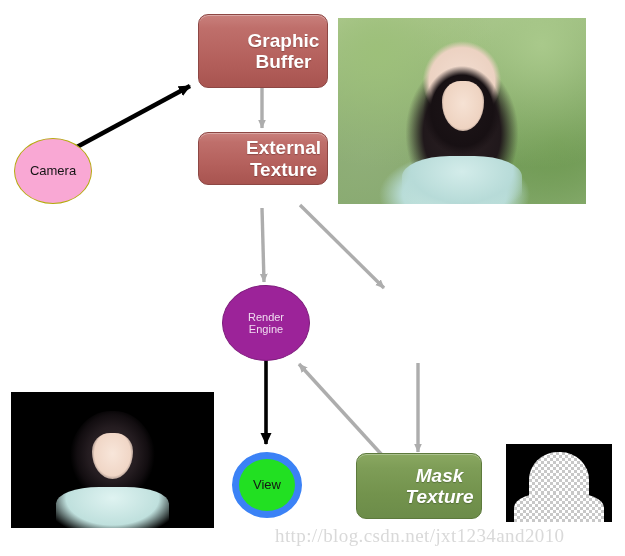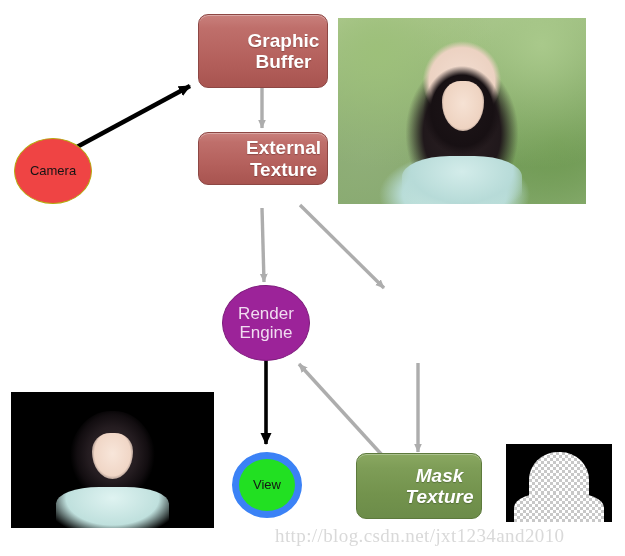--- a/index.html
+++ b/index.html
@@ -63,30 +63,30 @@
     font-weight: bold;
     text-shadow: 0 1px 1px rgba(50,70,30,.45);
     box-shadow: inset 0 1px 0 rgba(255,255,255,.3);
   }
 
   
   .circle {
     border-radius: 50%;
   }
   .circle.yellow {
-    background: #ef4444;
+    background: #f9a8d4;
     border: 1px solid #b5ab10;
     color: #141414;
     font-size: 13px;
   }
   .circle.purple {
     background: #9c2399;
     border: 1px solid #7d1c7b;
     color: #f0dcf0;
-    font-size: 17px;
+    font-size: 11px;
   }
   .circle.brightgreen {
     background: #22e022;
     border: 7px solid #3b82f6;
     color: #141414;
     font-size: 13px;
   }
 
   
   .photo {

